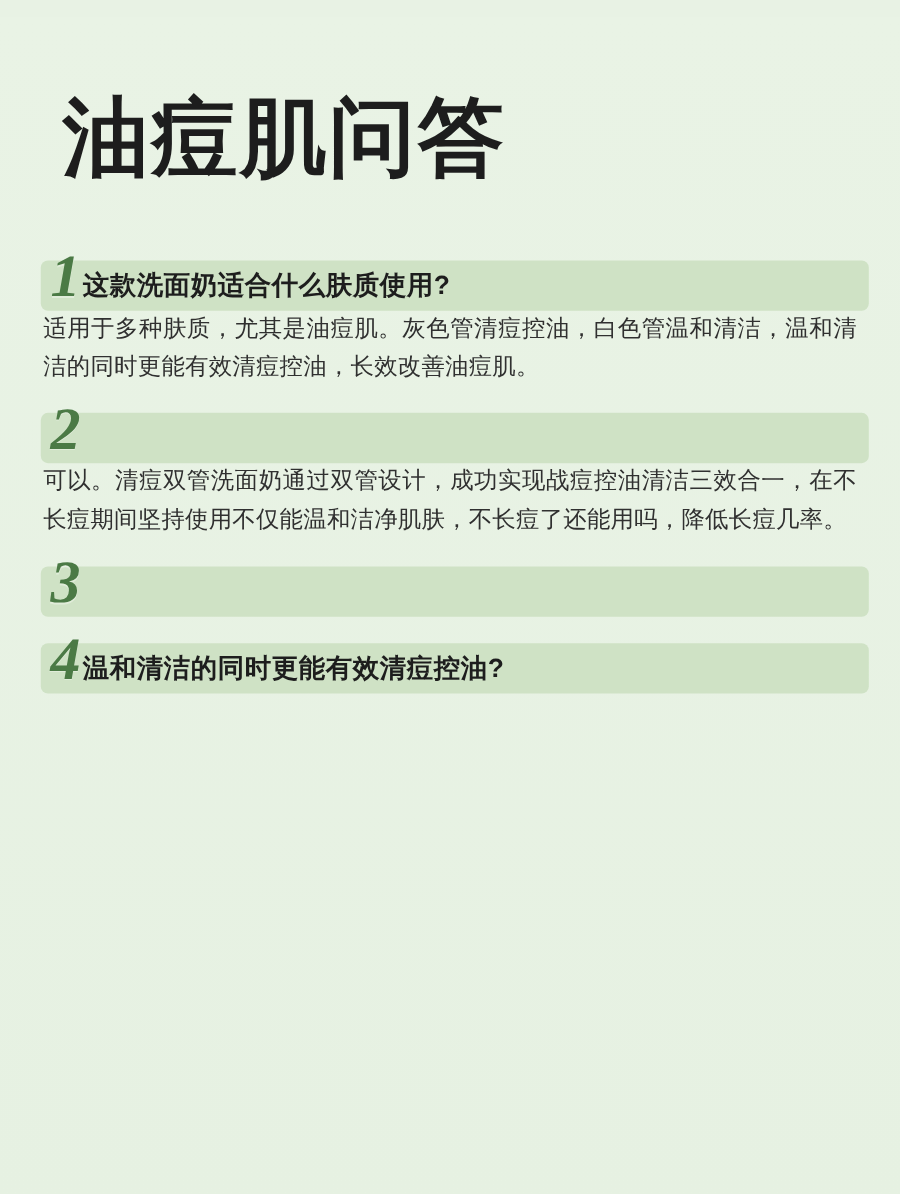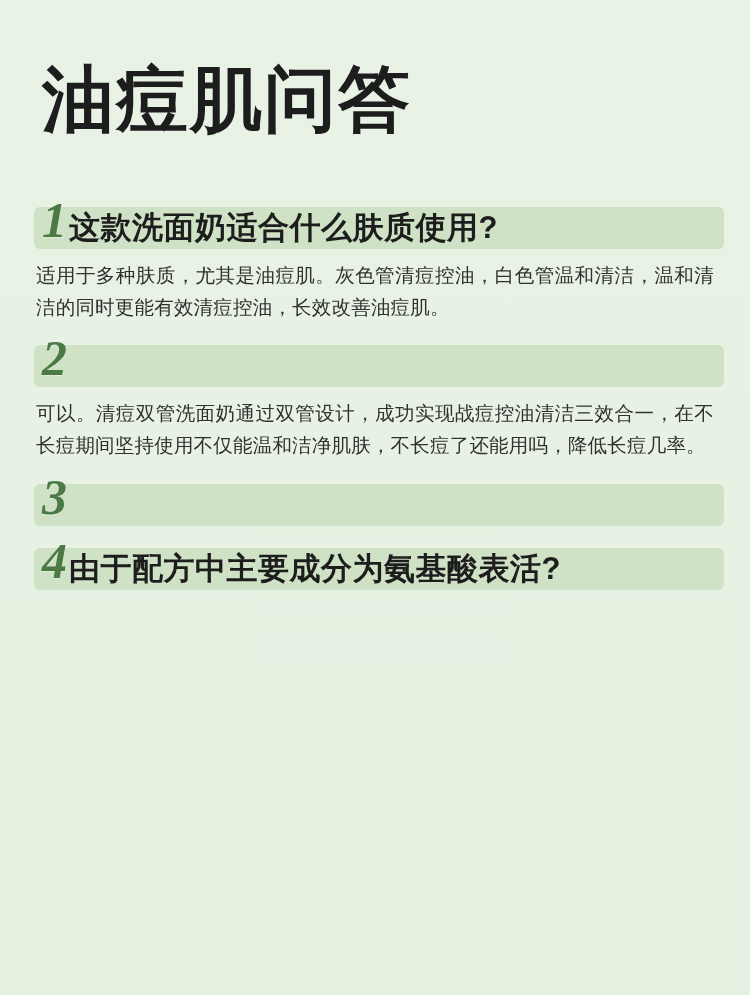--- a/index.html
+++ b/index.html
@@ -20,25 +20,25 @@
     height: 995px;
     background: linear-gradient(180deg, #e9f3e5 0%, #e6f1e2 100%);
     box-sizing: border-box;
     padding: 0 34px;
   }
   .page-title {
     font-size: 72px;
     font-weight: bold;
     letter-spacing: 2px;
     color: #1d1d1d;
-    margin: 4px;
+    margin: 14px;
     padding-top: 62px;
     padding-left: 4px;
     line-height: 1.1;
-    font-family: Liberation Mono, monospace;
+    font-family: Liberation Serif, serif;
   }
   .qa-list {
     margin-top: 62px;
   }
   .qa-item {
     margin-bottom: 22px;
   }
   .qa-head {
     position: relative;
     height: 42px;
@@ -53,30 +53,30 @@
     font-style: italic;
     font-weight: bold;
     font-size: 50px;
     color: #4b7a45;
     line-height: 1;
     margin-top: -16px;
     margin-right: 2px;
     text-shadow: 0 1px 0 rgba(255,255,255,0.35);
   }
   .qa-q {
-    font-size: 31px;
+    font-size: 22px;
     font-weight: bold;
     color: #1d1d1d;
     letter-spacing: 0.5px;
   }
   .qa-a {
     font-size: 19.5px;
     line-height: 1.62;
     color: #303030;
-    margin-top: 11px;
+    margin-top: 0;
     padding: 0 2px 0 2px;
     letter-spacing: 0.2px;
     text-align: justify;
   }
   .qa-item.q1 .qa-head { width: 100%; }
   .qa-item.q2 .qa-head { width: 100%; }
   .qa-item.q3 .qa-head { width: 100%; }
   .qa-item.q4 .qa-head { width: 100%; }
 </style>
 </head>
@@ -105,18 +105,18 @@
 
     <div class="qa-item q3">
       <div class="qa-head">
         <span class="qa-num">3</span>
       </div>
     </div>
 
     <div class="qa-item q4">
       <div class="qa-head">
         <span class="qa-num">4</span>
-        <span class="qa-q">由于配方中主要成分为氨基酸表活?</span>
+        <span class="qa-q">温和清洁的同时更能有效清痘控油?</span>
       </div>
     </div>
 
   </div>
 </div>
 
 </body></html>

